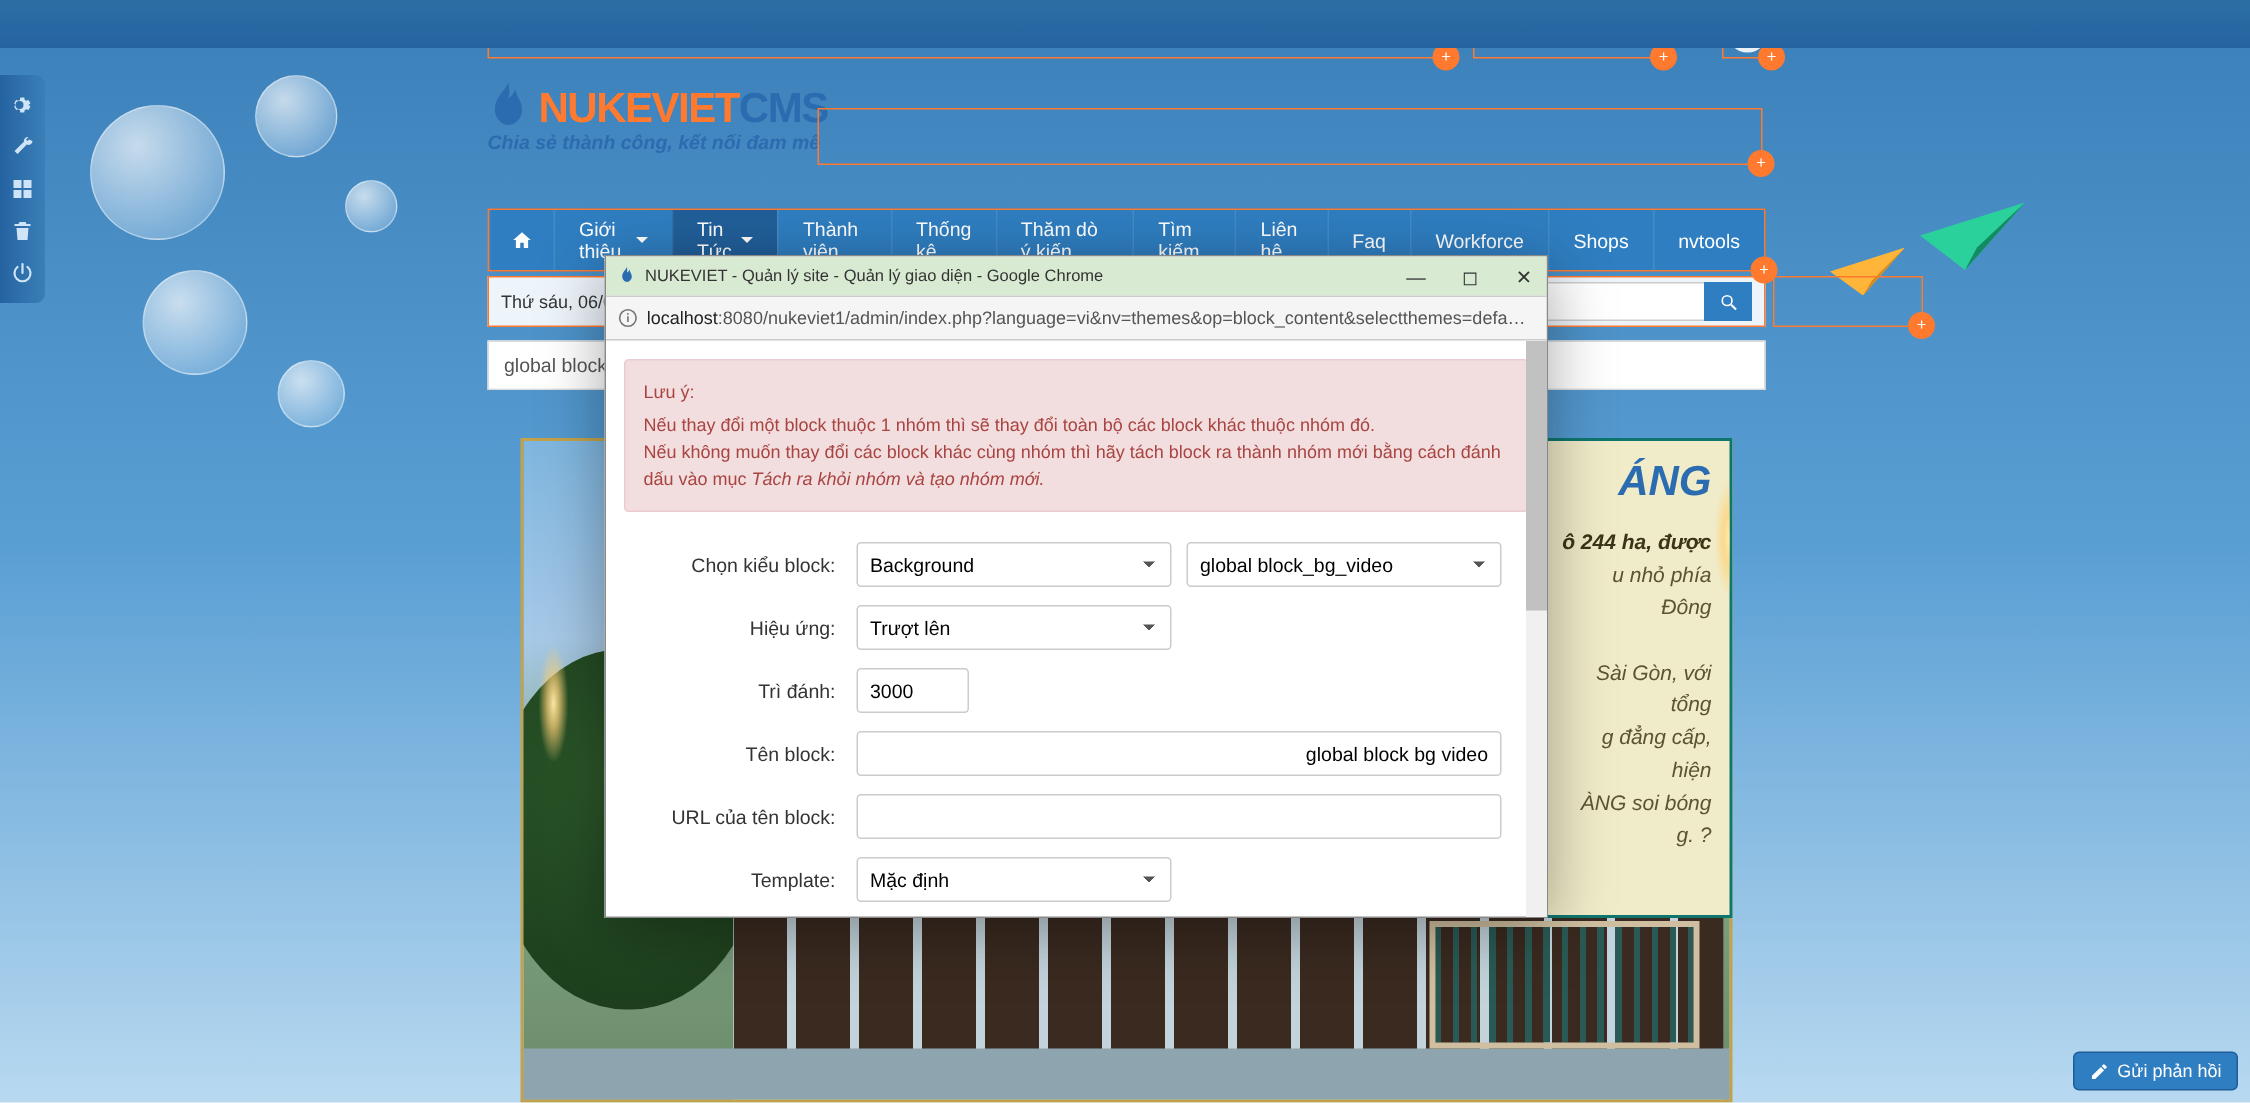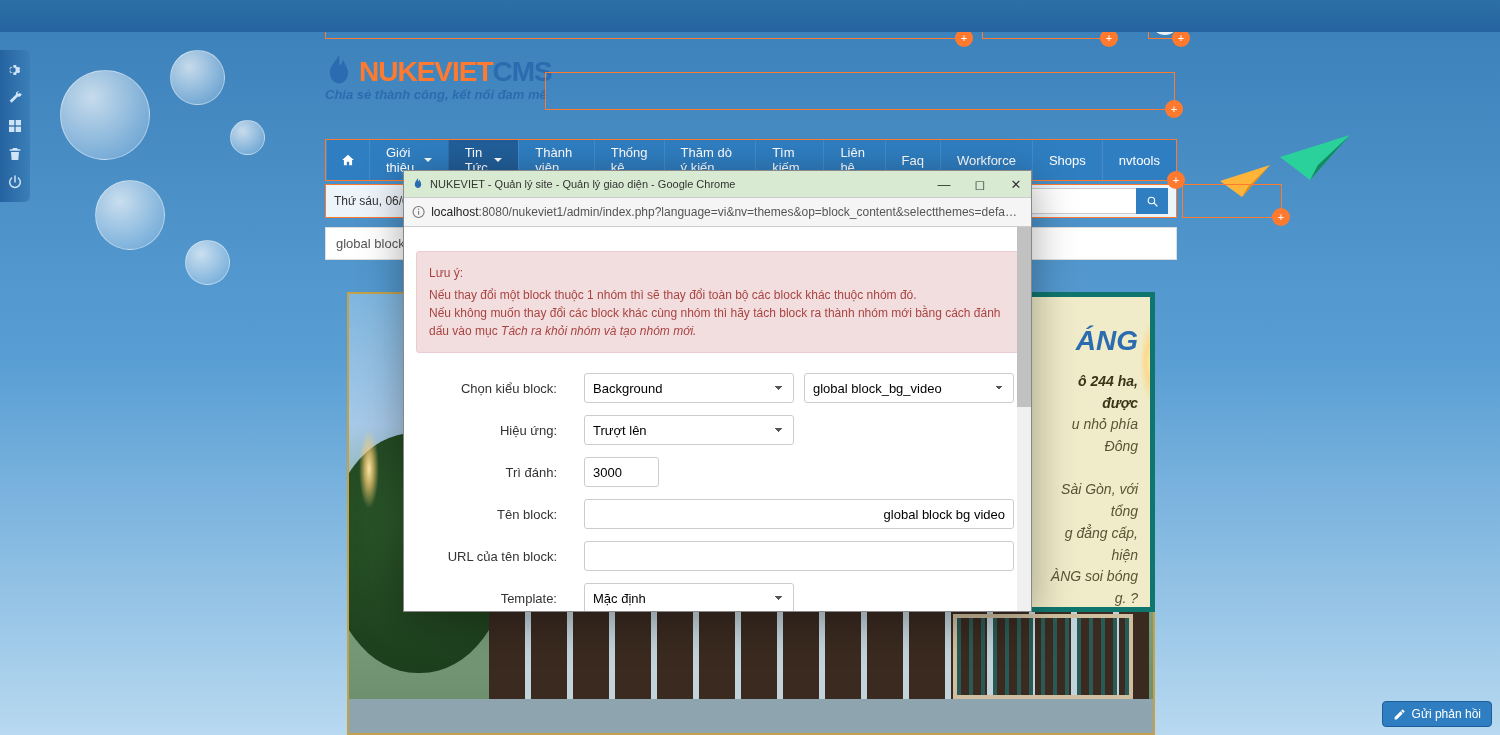--- a/index.html
+++ b/index.html
@@ -63,43 +63,43 @@
 
 .hero { position: absolute; left: 347px; top: 292px; width: 808px; height: 443px; background: linear-gradient(180deg, #7fb6df 0%, #a7c9e8 30%, #84a888 55%, #6a8b68 100%); border: 2px solid #c4a24a; z-index: 1; overflow: hidden; }
 .hero .tree { position: absolute; left: -20px; bottom: 60px; width: 180px; height: 240px; background: radial-gradient(circle at 50% 35%, #2d5a2b, #1a3a1a); border-radius: 48% 52% 50% 50%; }
 .hero .building { position: absolute; left: 140px; bottom: 0; width: 660px; height: 160px; background: #c2d3db; }
 .hero .building::before { content: ""; position: absolute; top: 30px; left: 0; right: 0; height: 110px; background: repeating-linear-gradient(90deg, #3a2a20 0 36px, #c2d3db 36px 42px); }
 .hero .building::after { content: ""; position: absolute; top: -8px; left: 0; right: 0; height: 14px; background: #b6c4cc; }
 .hero .road { position: absolute; bottom: 0; left: 0; right: 0; height: 34px; background: #8ea5b0; }
 .hero .gate { position: absolute; right: 20px; bottom: 34px; width: 180px; height: 85px; background: repeating-linear-gradient(90deg, #2a5a55 0 4px, transparent 4px 12px); border: 4px solid #cfbfa0; }
 .flare { position: absolute; width: 20px; height: 80px; background: radial-gradient(ellipse, #ffe9a8 0%, rgba(255,210,120,0.7) 30%, transparent 70%); transform: rotate(0deg); }
 
-.info-card { position: absolute; left: 1025px; top: 292px; width: 130px; height: 320px; background: #f0ebc8; border: 5px solid #0f766e; padding: 28px 12px; z-index: 3; font-family: Georgia, serif; font-style: italic; color: #5b5434; font-size: 14px; overflow: hidden; }
+.info-card { position: absolute; left: 1025px; top: 292px; width: 130px; height: 320px; background: #f0ebc8; border: 2px solid #0f766e; padding: 11px 12px; z-index: 3; font-family: Georgia, serif; font-style: italic; color: #5b5434; font-size: 14px; overflow: hidden; }
 .info-card .title { color: #2b6cb0; font-size: 28px; font-weight: 700; font-style: italic; margin-bottom: 14px; text-align: right; }
 .info-card .body { text-align: right; line-height: 1.55; }
 .info-card b { color: #3a3418; font-weight: 700; }
 
 .feedback-btn { position: absolute; right: 8px; bottom: 8px; background: #2f7ec1; color: #fff; border: 1px solid #1d5e99; border-radius: 4px; padding: 5px 10px; font-size: 12px; display: flex; align-items: center; gap: 6px; cursor: pointer; z-index: 50; }
 .feedback-btn svg { width: 13px; height: 13px; fill: #fff; }
 
 
 .popup { position: absolute; left: 403px; top: 170px; width: 629px; height: 442px; background: #fff; box-shadow: 0 8px 40px rgba(0,0,0,0.35); z-index: 100; display: flex; flex-direction: column; border: 1px solid #888; }
 .popup-titlebar { height: 26px; background: #d9ead3; display: flex; align-items: center; padding: 0 8px; font-size: 11px; color: #333; }
 .popup-titlebar .fav { width: 12px; height: 12px; margin-right: 6px; }
 .popup-winctrl { margin-left: auto; display: flex; gap: 22px; }
 .popup-winctrl span { cursor: pointer; font-size: 13px; color: #333; width: 14px; text-align: center; }
 .popup-addr { height: 30px; border-top: 1px solid #ccc; border-bottom: 1px solid #ccc; display: flex; align-items: center; padding: 0 8px; font-size: 12px; color: #555; gap: 6px; background: #f5f5f5; }
 .popup-addr .url { white-space: nowrap; overflow: hidden; text-overflow: ellipsis; }
 .popup-addr .url .host { color: #222; }
 .popup-body { flex: 1; overflow-y: auto; padding: 12px; position: relative; }
-.popup-body .alert { background: #f2dede; border: 1px solid #ebccd1; color: #a94442; padding: 12px; font-size: 12px; border-radius: 3px; margin-bottom: 20px; line-height: 1.5; margin-top: 12px; }
+.popup-body .alert { background: #f2dede; border: 1px solid #ebccd1; color: #a94442; padding: 12px; font-size: 12px; border-radius: 3px; margin-bottom: 20px; line-height: 1.5; }
 .popup-body .alert .note-title { font-weight: 400; margin-bottom: 4px; }
 .popup-body .alert i { font-style: italic; }
 
-.form-row { display: flex; align-items: center; margin-bottom: 12px; gap: 13px; }
+.form-row { display: flex; align-items: center; margin-bottom: 12px; }
 .form-row label { width: 155px; text-align: right; padding-right: 14px; font-size: 13px; color: #333; }
 .form-row .ctrl { flex: 1; display: flex; gap: 10px; }
 .form-row select, .form-row input[type=text] { height: 30px; border: 1px solid #ccc; border-radius: 3px; padding: 0 8px; font-size: 13px; background: #fff; }
 .form-row select { appearance: none; background-image: linear-gradient(45deg, transparent 50%, #555 50%), linear-gradient(135deg, #555 50%, transparent 50%); background-position: calc(100% - 14px) 12px, calc(100% - 10px) 12px; background-size: 4px 4px, 4px 4px; background-repeat: no-repeat; padding-right: 24px; }
 .w210 { width: 210px; }
 .w75 { width: 75px; }
 .w430 { width: 430px; text-align: right; }
 
 .popup-scrollbar { position: absolute; right: 0; top: 56px; bottom: 0; width: 14px; background: #f0f0f0; }
 .popup-scrollbar .thumb { position: absolute; top: 0; width: 14px; height: 180px; background: #c1c1c1; }

